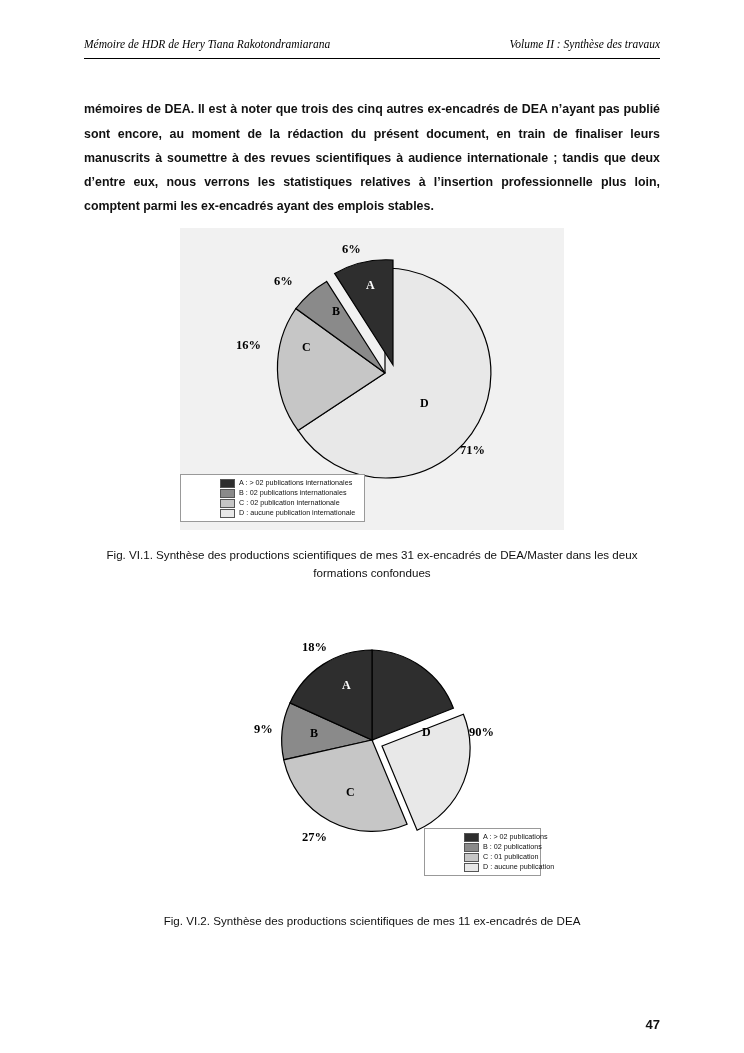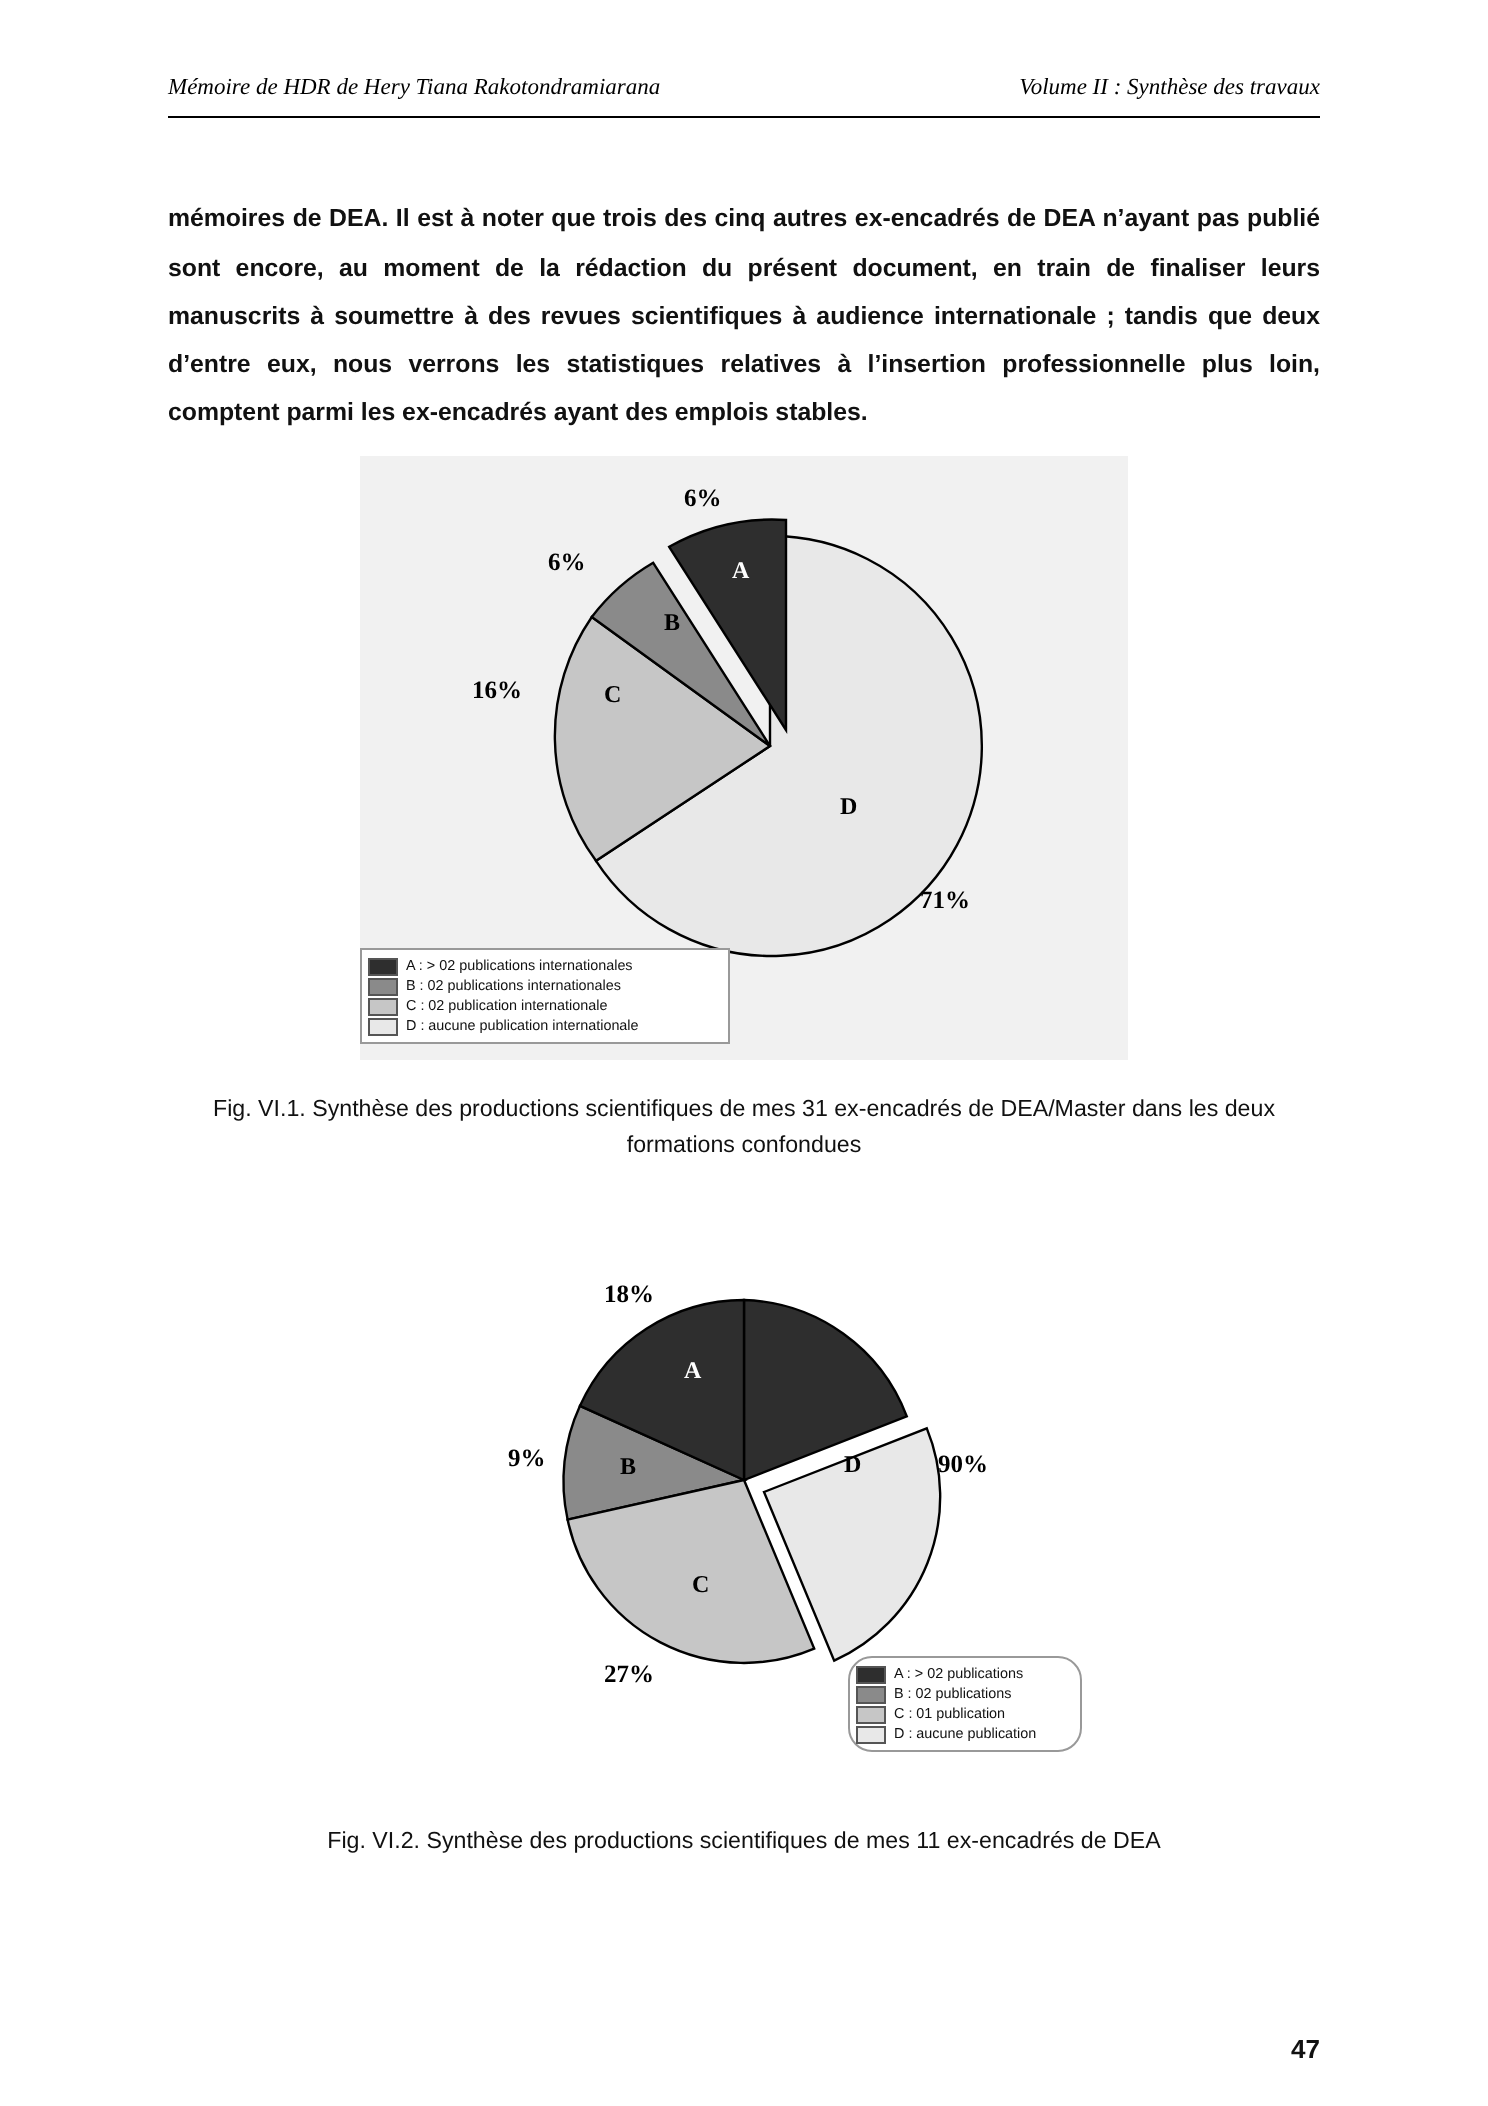--- a/index.html
+++ b/index.html
@@ -99,37 +99,37 @@
     font-size: 7.2px;
     line-height: 1.15;
     color: #111;
   }
   .legend-row {
     display: flex;
     align-items: center;
     gap: 4px;
     padding: 0.5px 0;
     white-space: nowrap;
+    margin-left: 36px;
   }
   .swatch {
     width: 13px;
     height: 7px;
     border: 1px solid #555;
     flex: none;
   }
   #legend1 {
     left: 180px;
     top: 474px;
     width: 176px;
   }
   #legend2 {
     left: 424px;
     top: 828px;
     width: 108px;
-    border-radius: 12px;
   }
   
   .pct {
     position: absolute;
     font-family: "Liberation Serif", serif;
     font-weight: bold;
     font-size: 12.5px;
     color: #000;
   }
   .slice-letter {

